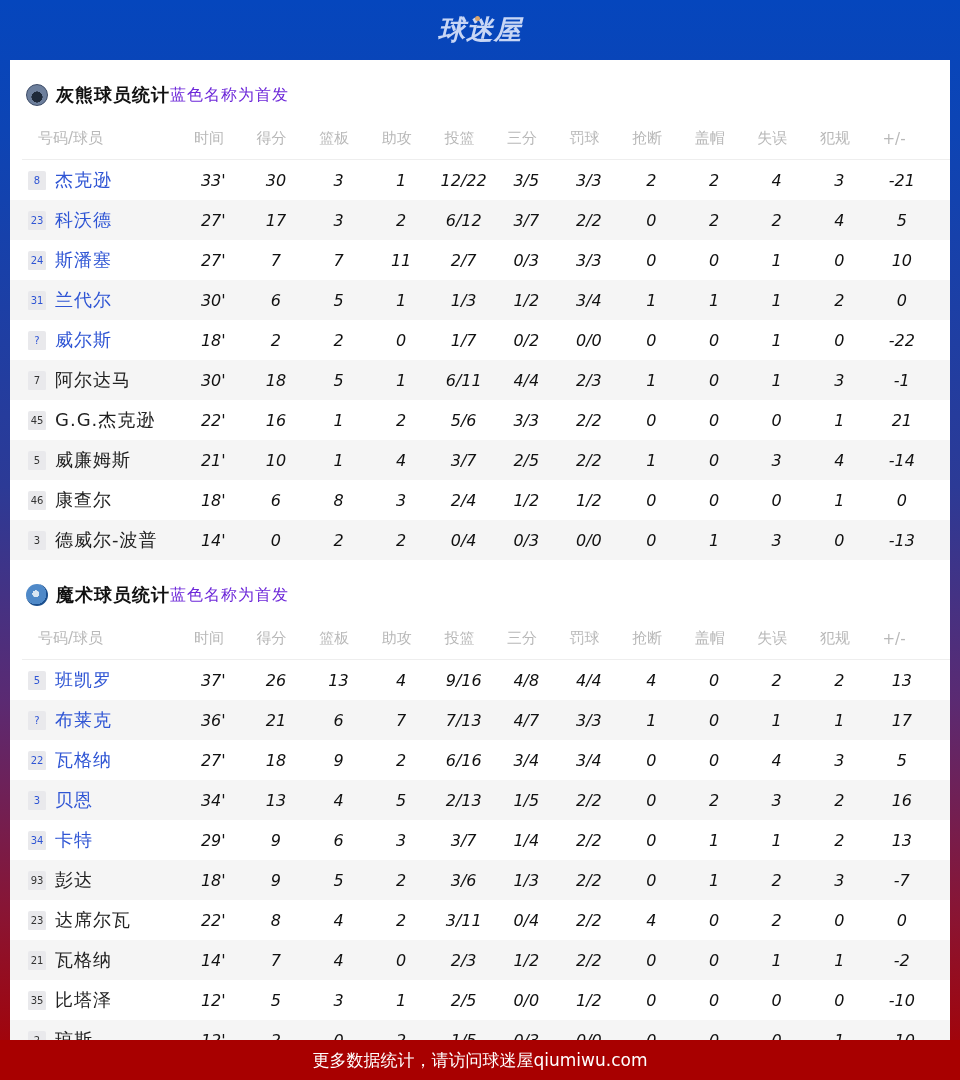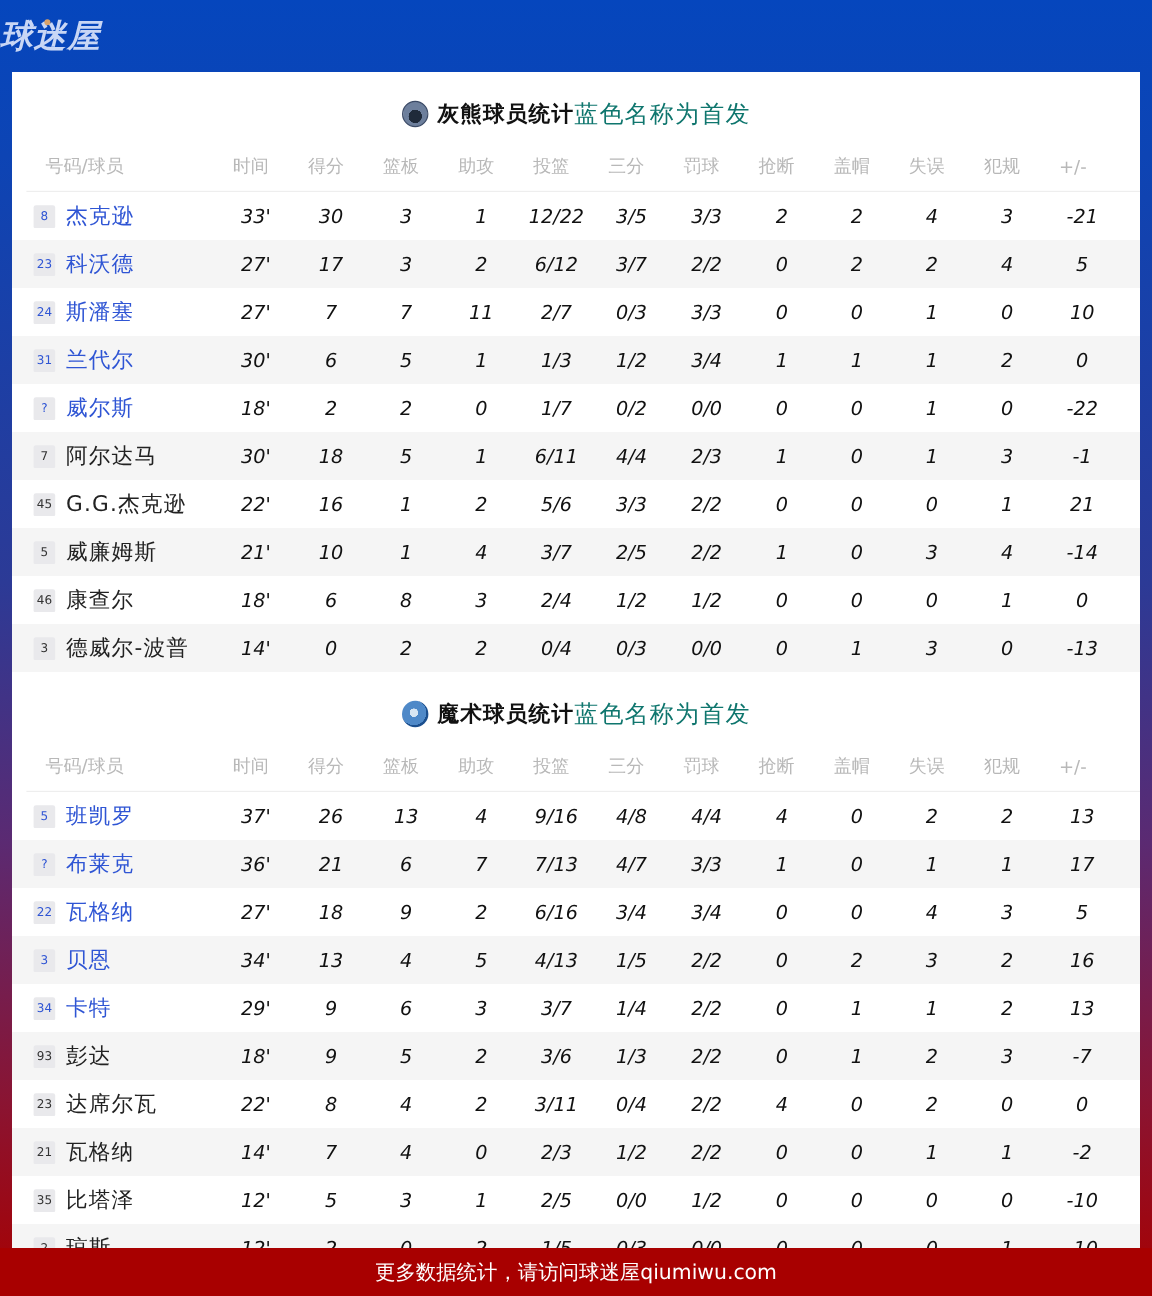--- a/index.html
+++ b/index.html
@@ -3,47 +3,47 @@
 <meta charset="utf-8">
 <style>
   * { margin: 0; padding: 0; box-sizing: border-box; }
   html, body { width: 960px; height: 1080px; overflow: hidden; }
   body {
     font-family: "DejaVu Sans", "Liberation Sans", sans-serif;
     background: linear-gradient(180deg, #0546bd 0%, #0d44b4 12%, #2c3a96 45%, #5b2a72 65%, #8a1432 85%, #a80000 100%);
     position: relative;
   }
   .topbar {
-    height: 60px; display: flex; align-items: center; justify-content: flex-start;
+    height: 60px; display: flex; align-items: center; justify-content: center;
   }
   .brand {
     font-size: 27px; font-weight: bold; font-style: italic; color: #c8d6f5;
     letter-spacing: 1px; position: relative;
   }
   .brand-dot {
     position: absolute; width: 5px; height: 5px; border-radius: 50%;
     background: #d9a36a; left: 37px; top: 4px;
   }
   .card {
     position: absolute; left: 10px; top: 60px; width: 940px; height: 980px;
     background: #ffffff;
   }
   .section-head {
-    height: 58px; display: flex; align-items: center; justify-content: center;
+    height: 58px; display: flex; align-items: center; justify-content: flex-start;
     padding: 12px 16px 0 16px;
   }
   .team-title { display: flex; align-items: center; gap: 8px; }
   .team-logo {
     width: 22px; height: 22px; border-radius: 50%;
     display: inline-block; position: relative;
   }
   .logo-grizz { background: radial-gradient(circle at 50% 60%, #1f2a3a 0 35%, #6d7f9c 36% 100%); border: 1px solid #3b4a66; }
   .logo-magic { background: radial-gradient(circle at 45% 45%, #d9e6f2 0 20%, #4f89c8 21% 60%, #1b4f8e 61% 100%); }
   .team-name { font-size: 18px; font-weight: bold; color: #111; letter-spacing: 1px; }
-  .starter-note { font-size: 20px; color: #0f766e; letter-spacing: 1px; font-family: Liberation Serif, serif; }
+  .starter-note { font-size: 16px; color: #6d28d9; letter-spacing: 1px; font-family: Liberation Serif, serif; }
   .hdr-row, .row {
     display: grid;
     grid-template-columns: 172px repeat(12, 62.6px);
     align-items: center;
   }
   .hdr-row { height: 42px; color: #b8b8b8; font-size: 15px; border-bottom: 1px solid #eeeeee; margin-left: 12px; }
   .hdr-row .cell-player { padding-left: 16px; text-align: left; }
   .hdr-row .c { text-align: left; }
   .row { height: 40px; font-size: 16px; color: #111; font-style: italic; }
   .row:nth-child(even) { background: #f5f5f5; }
@@ -360,21 +360,21 @@
         </div>
         <div class="row">
           <div class="cell-player">
             <span class="jersey starter">3</span>
             <span class="pname starter">贝恩</span>
           </div>
           <div class="c">34'</div>
           <div class="c">13</div>
           <div class="c">4</div>
           <div class="c">5</div>
-          <div class="c">4/13</div>
+          <div class="c">2/13</div>
           <div class="c">1/5</div>
           <div class="c">2/2</div>
           <div class="c">0</div>
           <div class="c">2</div>
           <div class="c">3</div>
           <div class="c">2</div>
           <div class="c">16</div>
         </div>
         <div class="row">
           <div class="cell-player">

